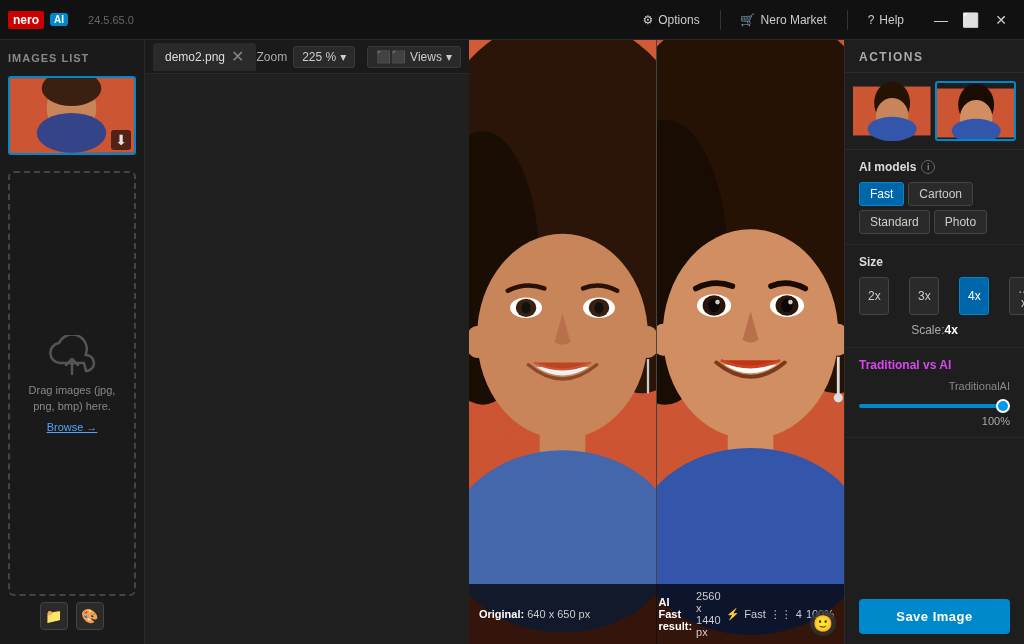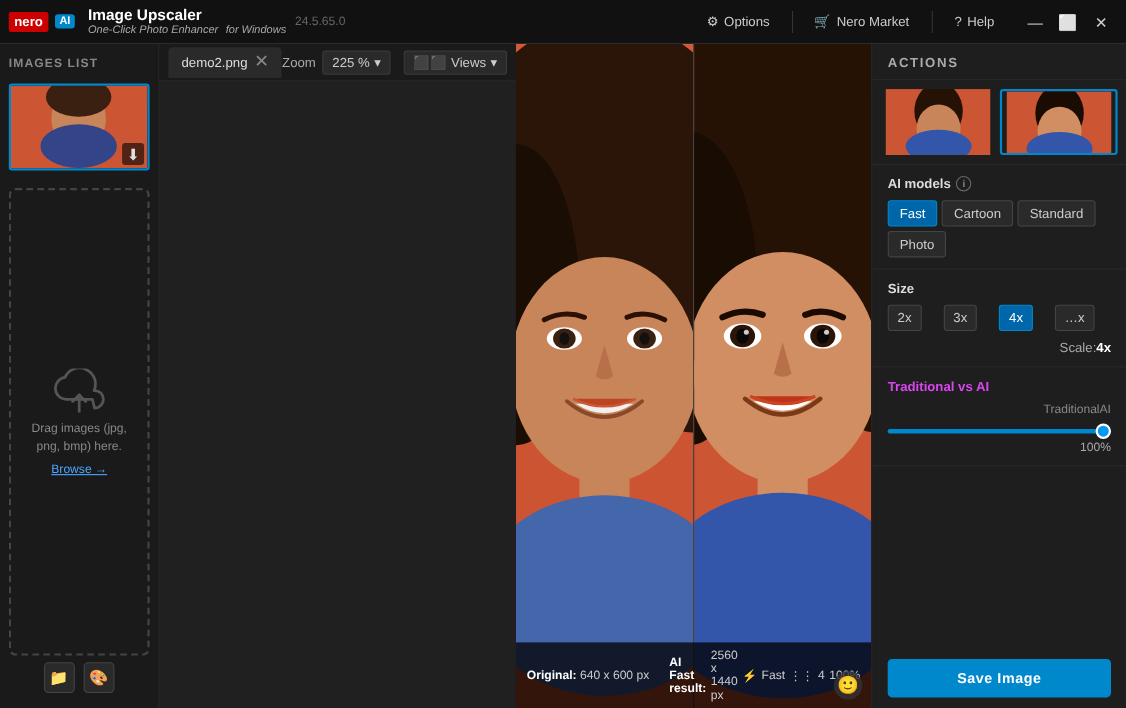--- a/index.html
+++ b/index.html
@@ -319,21 +319,21 @@
       display: flex;
       align-items: center;
       justify-content: center;
       cursor: pointer;
       color: #aaa;
       font-size: 16px;
     }
 
     
     .right-panel {
-      width: 232px;
+      width: 180px;
       background: #1e1e1e;
       border-left: 1px solid #2a2a2a;
       display: flex;
       flex-direction: column;
       padding: 0;
     }
     .panel-header {
       font-size: 12px;
       font-weight: 700;
       letter-spacing: 1.5px;
@@ -417,41 +417,40 @@
     }
     .size-tab.active {
       background: #0066aa;
       border-color: #0088cc;
       color: #fff;
     }
     .scale-btns {
       display: flex;
       gap: 20px;
       margin-bottom: 8px;
-      align-items: center;
     }
     .scale-btn {
       padding: 4px 8px;
       background: #2a2a2a;
       border: 1px solid #444;
       border-radius: 3px;
       color: #ccc;
       cursor: pointer;
       font-size: 12px;
       min-width: 30px;
       text-align: center;
     }
     .scale-btn.active {
       background: #0066aa;
       border-color: #0088cc;
       color: #fff;
     }
     .scale-value-row {
       display: flex;
-      justify-content: flex-end;
+      justify-content: center;
       align-items: center;
       font-size: 12px;
       color: #aaa;
     }
     .scale-value {
       color: #fff;
       font-weight: 600;
     }
 
     .trad-ai-section {
@@ -516,29 +515,20 @@
     
     .cloud-svg { margin-bottom: 4px; }
   </style>
 </head>
 <body>
 
 <div class="title-bar">
   <div class="title-bar-logo">
     <span class="nero-logo">nero</span>
     <span class="ai-badge">AI</span>
-  </div>
-  <div class="title-bar-text">
-    <span class="app-title">Image Upscaler</span>
-    <div style="display:flex;gap:4px;align-items:center;">
-      <span class="app-subtitle">
-        <span>One-Click Photo Enhancer</span>
-        <span style="margin-left:4px;">for Windows</span>
-      </span>
-    </div>
   </div>
   <span class="app-version">24.5.65.0</span>
   <div class="title-bar-spacer"></div>
   <div class="title-bar-nav">
     <button class="nav-btn">
       <span>⚙</span>
       <span>Options</span>
     </button>
     <div class="nav-divider"></div>
     <button class="nav-btn">
@@ -707,21 +697,21 @@
 
           <rect x="130" y="338" width="40" height="52" fill="#d08e62"></rect>
 
           <ellipse cx="150" cy="440" rx="102" ry="82" fill="#3355aa"></ellipse>
         </svg>
       </div>
 
       <div class="image-bottom-bar">
         <div class="bottom-bar-left">
           <span class="info-label">Original:</span>
-          <span>640 x 600 px</span>
+          <span>640 x 650 px</span>
         </div>
         <div class="bottom-bar-right">
           <span class="info-label">AI Fast result:</span>
           <span>2560 x 1440 px</span>
           <span class="lightning">⚡</span>
           <span>Fast</span>
           <span>⋮⋮</span>
           <span>4</span>
           <span>100%</span>
         </div>

